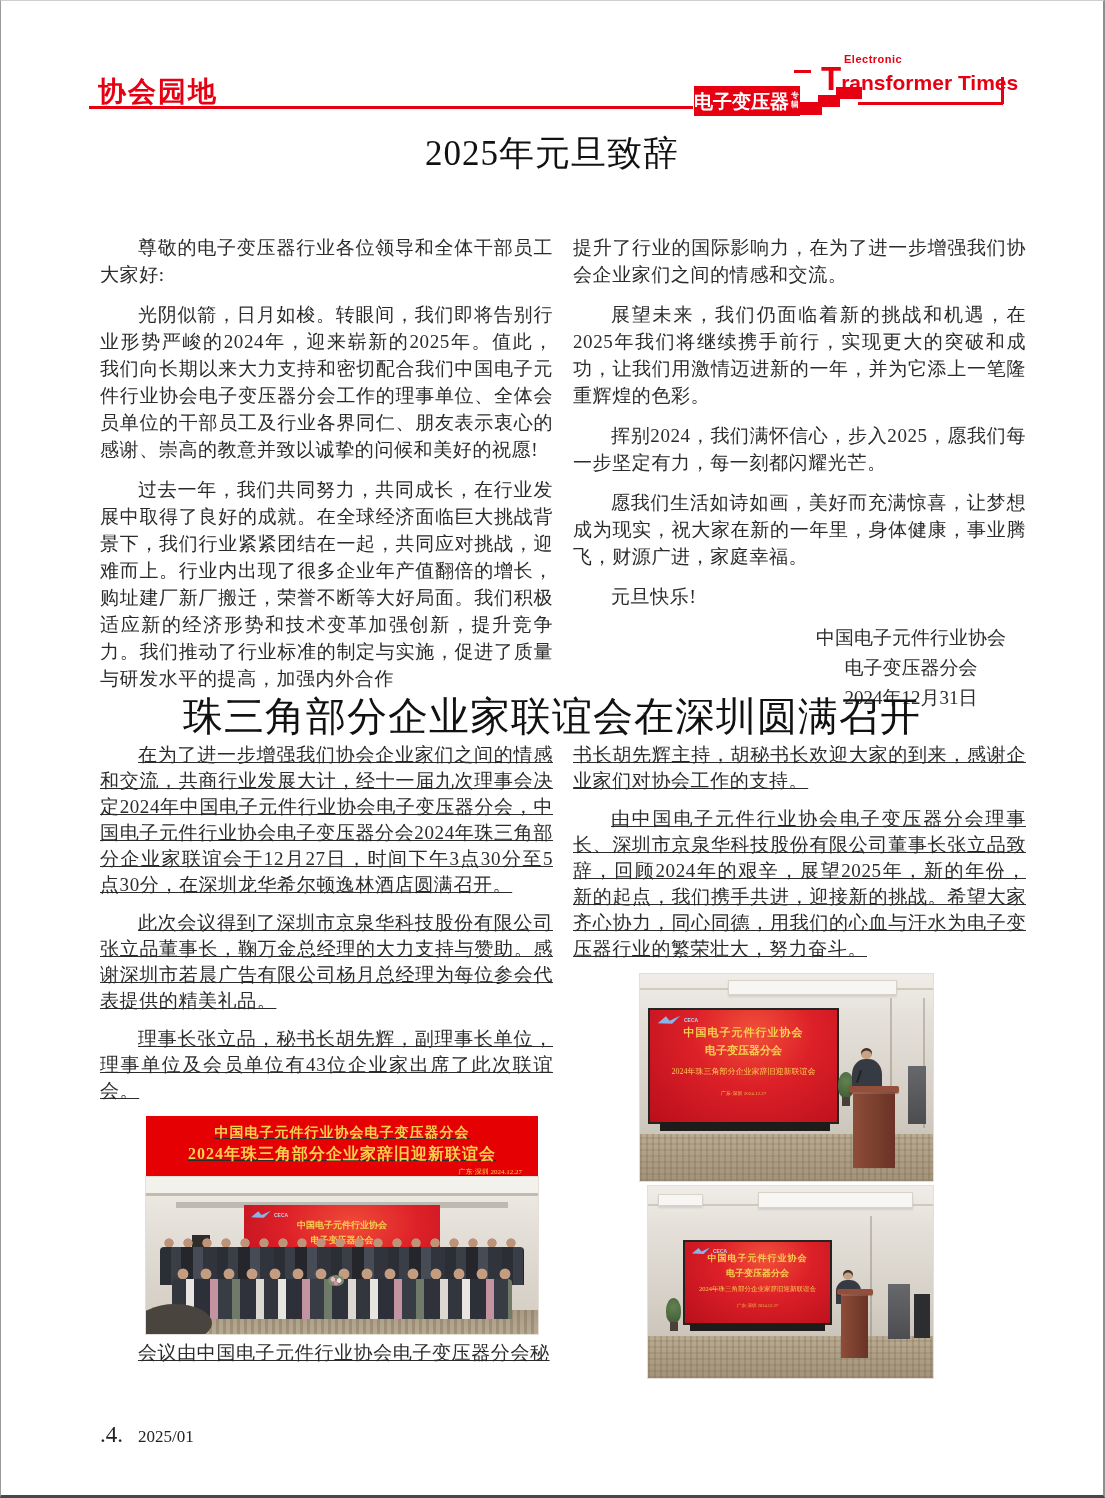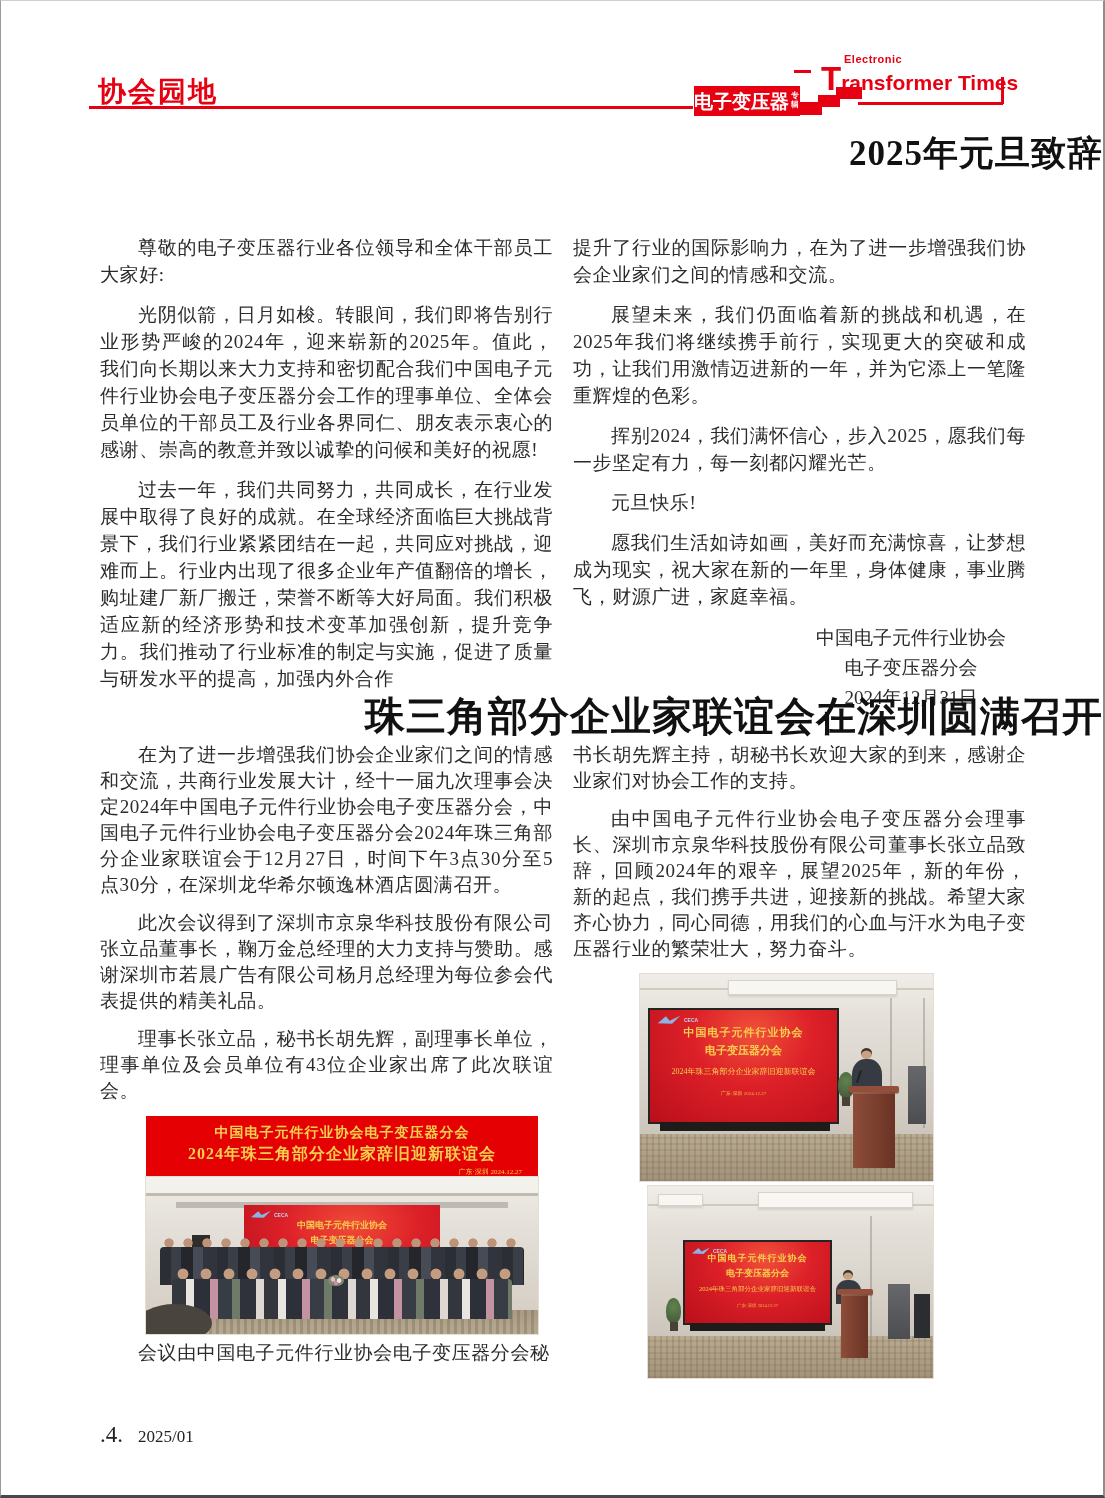--- a/index.html
+++ b/index.html
@@ -27,27 +27,27 @@
   .step{background:#e60012;}
   .step1{left:797px;top:101px;width:24px;height:13px;}
   .step2{left:817px;top:94px;width:22px;height:12px;}
   .step3{left:835px;top:86px;width:26px;height:12px;}
   .mast-small{left:843px;top:52px;font-family:"Liberation Sans","DejaVu Sans",sans-serif;
     font-weight:bold;font-size:11px;color:#e60012;letter-spacing:.5px;}
   .mast-title{left:820px;top:58px;font-family:"Liberation Sans","DejaVu Sans",sans-serif;
     font-weight:bold;font-size:21px;color:#e60012;line-height:1.2;}
   .mast-title::first-letter{font-size:33px;}
   
-  .a-title{left:0;right:0;text-align:right;font-weight:bold;color:#111;}
+  .a-title{left:0;right:0;text-align:center;font-weight:normal;color:#111;}
   .title1{top:129px;font-size:35px;letter-spacing:1px;}
   .title2{top:688px;font-size:40px;letter-spacing:1px;}
   
   .cols{left:99px;width:926px;display:flex;gap:20px;}
   .cols1{top:194px;margin-top:39px;}
-  .cols2{top:741px;}
+  .cols2{top:741px;text-decoration:underline;}
   .col{flex:0 0 453px;width:453px;}
   .body-p{margin:0 0 13px 0;font-size:19px;line-height:27px;text-align:justify;
     text-indent:2em;letter-spacing:.6px;color:#2b2b2b;}
   .cols2 .body-p{line-height:26px;margin-bottom:12px;}
   .no-indent{text-indent:0;}
   .signature{margin:8px 20px 0 auto;width:max-content;text-align:center;
     font-size:19px;line-height:30px;color:#2b2b2b;}
   
   .photo-block{width:392px;margin:10px 0 6px 46px;}
   .banner{height:61px;background:#e50003;color:#f7cf4e;text-align:center;overflow:hidden;
@@ -154,22 +154,22 @@
   <div class="abs cols cols1">
     <div class="col">
       <p class="body-p">尊敬的电子变压器行业各位领导和全体干部员工大家好:</p>
       <p class="body-p">光阴似箭，日月如梭。转眼间，我们即将告别行业形势严峻的2024年，迎来崭新的2025年。值此，我们向长期以来大力支持和密切配合我们中国电子元件行业协会电子变压器分会工作的理事单位、全体会员单位的干部员工及行业各界同仁、朋友表示衷心的感谢、崇高的教意并致以诚挚的问候和美好的祝愿!</p>
       <p class="body-p">过去一年，我们共同努力，共同成长，在行业发展中取得了良好的成就。在全球经济面临巨大挑战背景下，我们行业紧紧团结在一起，共同应对挑战，迎难而上。行业内出现了很多企业年产值翻倍的增长，购址建厂新厂搬迁，荣誉不断等大好局面。我们积极适应新的经济形势和技术变革加强创新，提升竞争力。我们推动了行业标准的制定与实施，促进了质量与研发水平的提高，加强内外合作</p>
     </div>
     <div class="col">
       <p class="body-p no-indent">提升了行业的国际影响力，在为了进一步增强我们协会企业家们之间的情感和交流。</p>
       <p class="body-p">展望未来，我们仍面临着新的挑战和机遇，在2025年我们将继续携手前行，实现更大的突破和成功，让我们用激情迈进新的一年，并为它添上一笔隆重辉煌的色彩。</p>
       <p class="body-p">挥别2024，我们满怀信心，步入2025，愿我们每一步坚定有力，每一刻都闪耀光芒。</p>
+      <p class="body-p">愿我们生活如诗如画，美好而充满惊喜，让梦想成为现实，祝大家在新的一年里，身体健康，事业腾飞，财源广进，家庭幸福。</p>
       <p class="body-p">元旦快乐!</p>
-      <p class="body-p">愿我们生活如诗如画，美好而充满惊喜，让梦想成为现实，祝大家在新的一年里，身体健康，事业腾飞，财源广进，家庭幸福。</p>
       <div class="signature">
         <div>中国电子元件行业协会</div>
         <div>电子变压器分会</div>
         <div>2024年12月31日</div>
       </div>
     </div>
   </div>
 
   <div class="abs a-title title2">珠三角部分企业家联谊会在深圳圆满召开</div>
   <div class="abs cols cols2">

